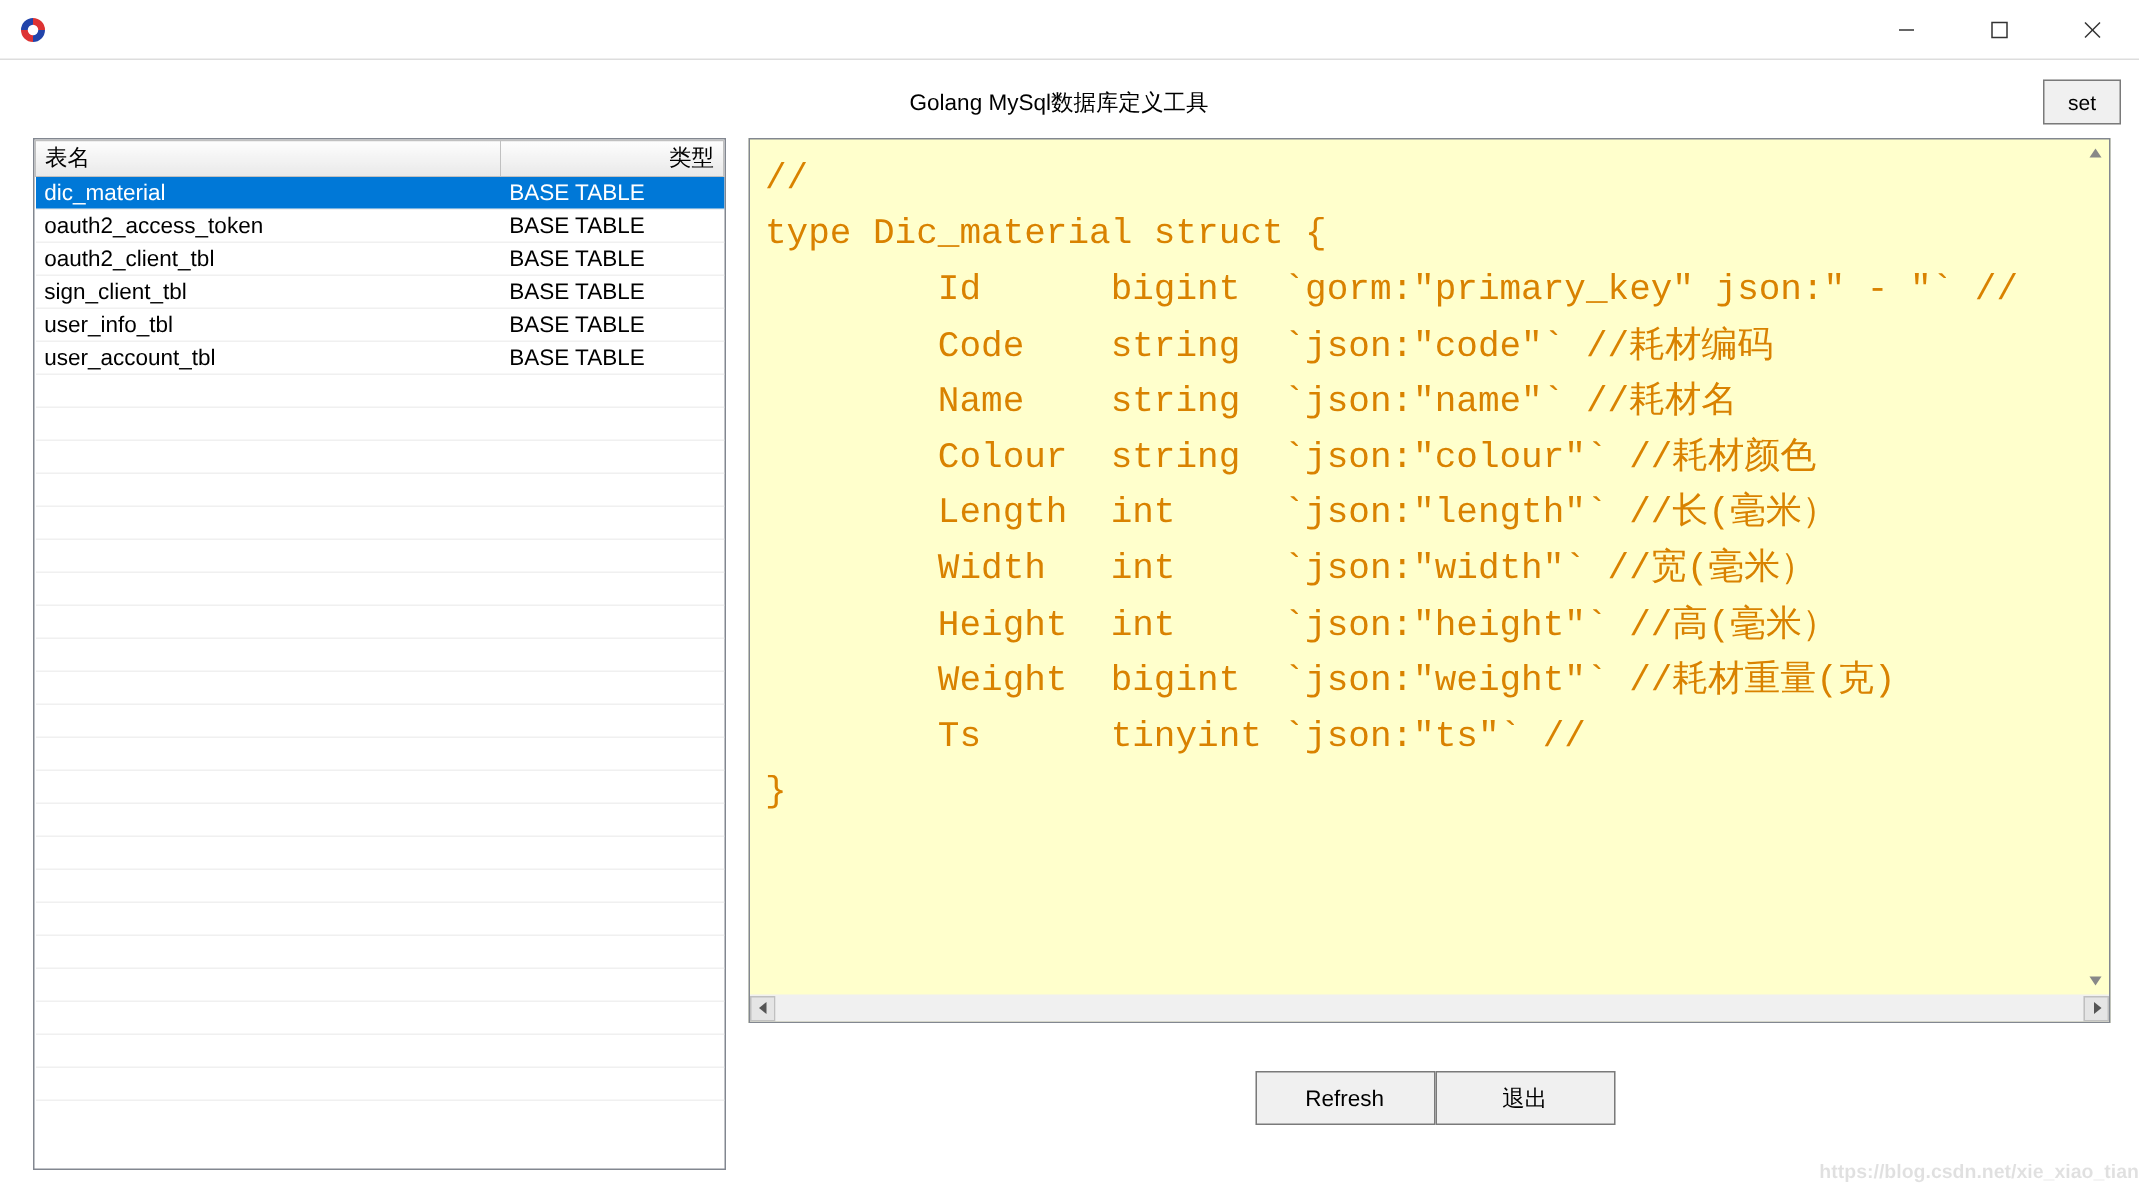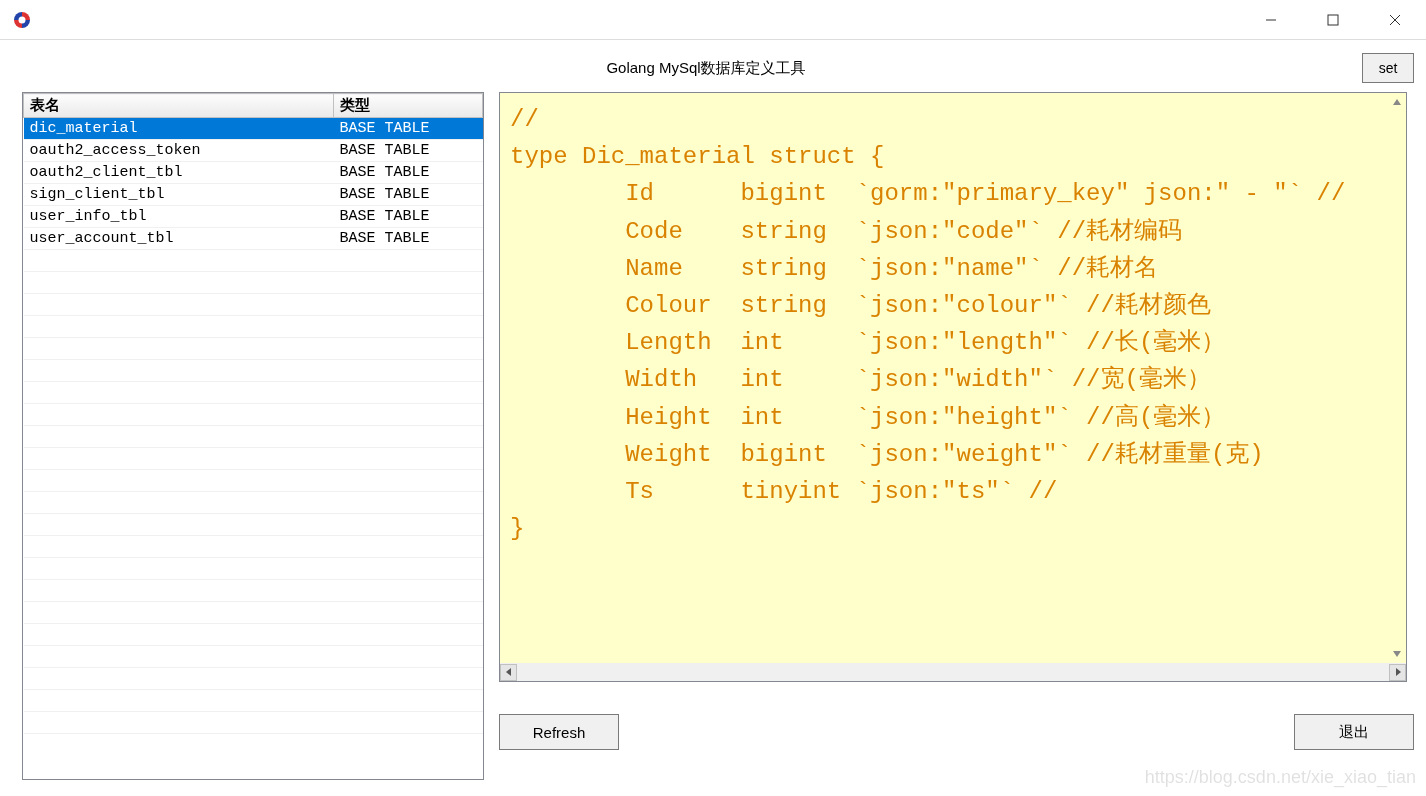--- a/index.html
+++ b/index.html
@@ -82,38 +82,37 @@
     .table-grid {
       width: 100%;
       border-collapse: collapse;
       font-size: 15px;
     }
     .table-grid th {
       text-align: left;
       background: #f0f0f0;
       border: 1px solid #c0c0c0;
       padding: 2px 6px;
-      font-weight: bold;
+      font-weight: normal;
       background: linear-gradient(#fdfdfd, #e9e9e9);
       position: sticky;
       top: 0;
     }
     .table-grid td {
       padding: 1px 6px;
       border-bottom: 1px solid #f0f0f0;
       height: 22px;
       white-space: nowrap;
-      font-family: Liberation Mono, monospace;
     }
     .table-grid tr.selected td {
       background: #0078d7;
       color: #fff;
     }
     .table-grid .col-name { width: 310px; }
-    .table-grid .col-type { border-left: 1px solid #c0c0c0; }
+    .table-grid .col-type { border-left: 1px solid #c0c0c0; text-align: right; }
     .table-grid tbody tr.empty td { border-bottom: 1px solid #f0f0f0; }
     .right-panel {
       flex: 1;
       display: flex;
       flex-direction: column;
     }
     .code-panel {
       width: 908px;
       height: 590px;
       border: 1px solid #828790;
@@ -166,38 +165,39 @@
       width: 12px;
       display: flex;
       flex-direction: column;
       justify-content: space-between;
       align-items: center;
       pointer-events: none;
     }
     .bottom-button-row {
       margin-top: 32px;
       display: flex;
-      justify-content: space-between;
+      justify-content: center;
     }
     .refresh-button, .exit-button {
       width: 120px;
       height: 36px;
       font-size: 15px;
       background: #f0f0f0;
       border: 1px solid #7a7a7a;
       cursor: pointer;
     }
     .watermark {
       position: absolute;
       bottom: 8px;
-      right: 10px;
+      right: 0;
       color: rgba(0,0,0,0.12);
-      font-size: 18px;
+      font-size: 13px;
       pointer-events: none;
       white-space: nowrap;
+      font-weight: bold;
     }
   </style>
 </head>
 <body>
 
 <div class="titlebar">
   <div class="app-icon">
     <svg width="20" height="20" viewBox="0 0 20 20">
       <path d="M10 2 A8 8 0 0 1 18 10 L10 10 Z" fill="#d33"></path>
       <path d="M18 10 A8 8 0 0 1 10 18 L10 10 Z" fill="#24a"></path>

